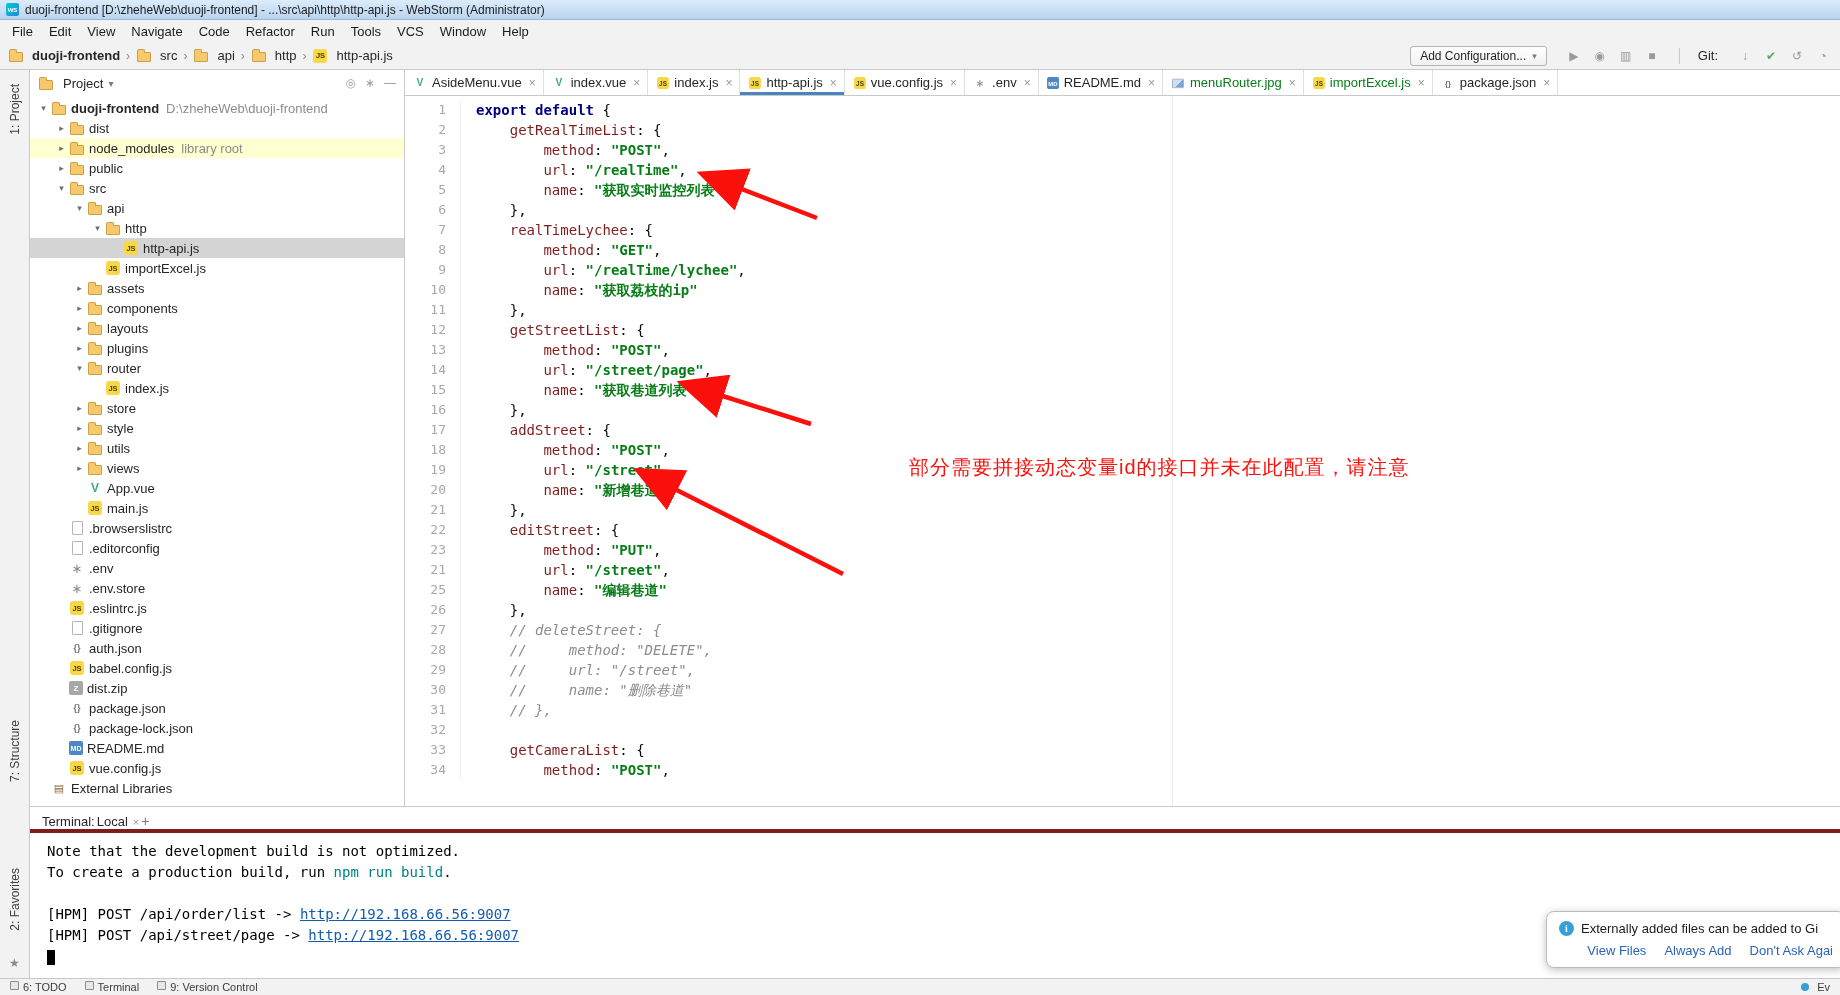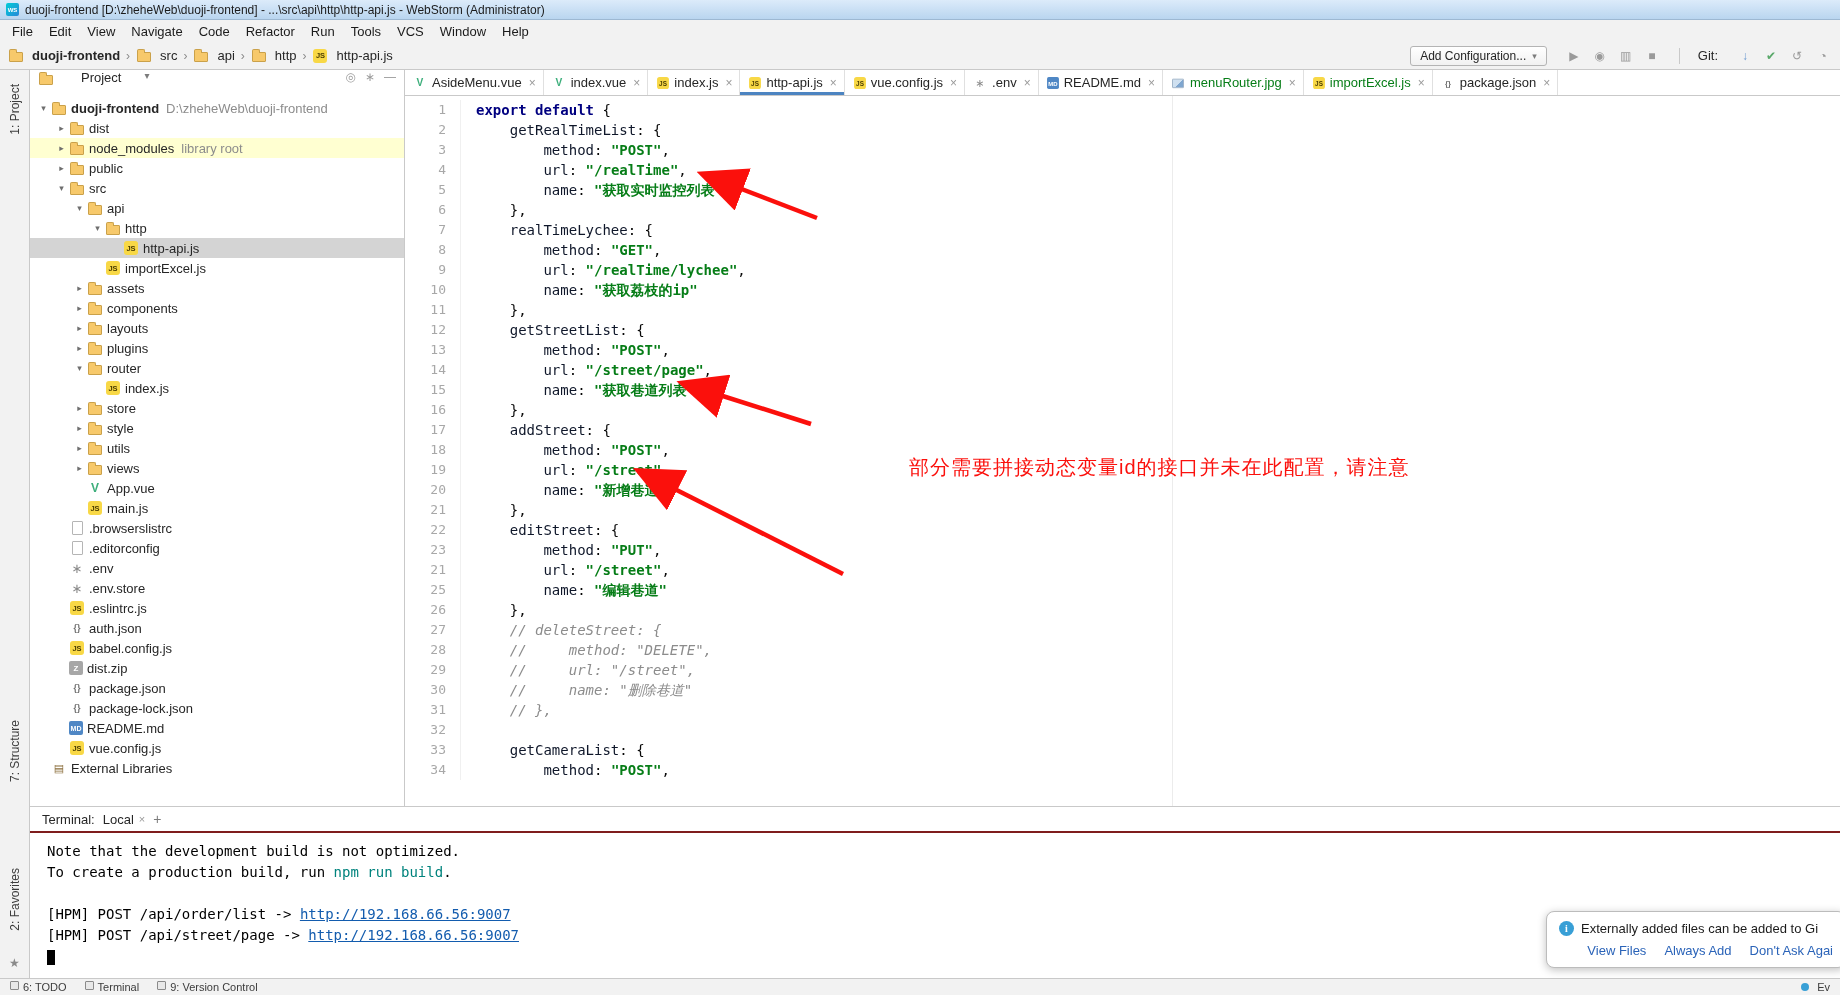--- a/index.html
+++ b/index.html
@@ -39,21 +39,21 @@
   .vtab{position:absolute;left:8px;writing-mode:vertical-rl;transform:rotate(180deg);
     font-size:12px;color:#3c3c3c;white-space:nowrap}
   .vt-project{top:14px}.vt-structure{top:650px}.vt-favorites{top:798px}
   .strip-star{position:absolute;bottom:8px;left:9px;color:#8a8a8a;font-size:12px}
   .right-col{flex:1;display:flex;flex-direction:column;min-width:0}
   .main{flex:1;display:flex;min-height:0}
 
   
   .project-panel{width:375px;flex:0 0 375px;background:#fff;border-right:1px solid #c9c9c9;
     display:flex;flex-direction:column;overflow:hidden}
-  .panel-header{height:26px;flex:0 0 26px;display:flex;align-items:flex-start;gap:23px;padding:0 8px;font-size:13px;color:#262626}
+  .panel-header{height:26px;flex:0 0 26px;display:flex;align-items:center;gap:5px;padding:0 8px;font-size:13px;color:#262626}
   .panel-header .ph-chevron{color:#7c7c7c;font-size:10px}
   .ph-icons{margin-left:auto;display:flex;gap:9px;color:#9a9a9a;font-size:12px}
   .tree{flex:1;font-size:13px;color:#262626;overflow:hidden;padding-top:2px}
   .row{height:20px;display:flex;align-items:center;white-space:nowrap;padding-right:6px}
   .row.sel{background:#d4d4d4}
   .row.hl{background:#ffffd1}
   .chev{width:15px;flex:0 0 15px;text-align:center;color:#6e6e6e;font-size:9px}
   .tree-label.bold{font-weight:bold}
   .tree-extra{color:#8c8c8c;margin-left:7px}
 
@@ -80,31 +80,31 @@
   .tab.active{box-shadow:inset 0 -3px 0 #4c84c1;background:#fff}
   .tab .ic{transform:scale(.85);margin-right:0}
   .tab-close{color:#9a9a9a;font-size:12px;margin-left:3px}
   .code-area{position:relative;flex:1;background:#fff;overflow:hidden;
     font-family:"DejaVu Sans Mono","Liberation Mono",monospace;font-size:14px;padding-top:4px}
   .margin-guide{position:absolute;left:767px;top:0;bottom:0;width:1px;background:#ececec}
   .codeline{display:flex;height:20px;line-height:20px;white-space:pre}
   .gutter{width:56px;flex:0 0 56px;text-align:right;padding-right:14px;color:#a8a8a8;font-size:13px;border-right:1px solid #f0f0f0}
   .ltext{margin-left:15px}
   .tk-kw{color:#000080;font-weight:bold}
-  .tk-prop{color:#0f172a}
+  .tk-prop{color:#7f1d1d}
   .tk-str{color:#067d17;font-weight:bold}
   .tk-cmt{color:#8c8c8c;font-style:italic}
   .tk-pl{color:#080808}
   .arrows{position:absolute;inset:0;width:100%;height:100%;pointer-events:none}
   .annotation{position:absolute;left:504px;top:358px;color:#fb100c;font-size:20px;letter-spacing:1px;
     font-family:"Liberation Sans",sans-serif;white-space:nowrap}
 
   
   .terminal{height:172px;flex:0 0 172px;border-top:1px solid #c9c9c9;background:#fff;display:flex;flex-direction:column}
-  .term-header{height:26px;flex:0 0 26px;display:flex;align-items:center;gap:8px;padding:0 12px;font-size:13px;color:#262626;border-bottom:2px solid #7f1d1d}
+  .term-header{height:26px;flex:0 0 26px;display:flex;align-items:flex-end;gap:2px;padding:0 12px;font-size:13px;color:#262626;border-bottom:4px solid #7f1d1d}
   .term-tab{display:flex;align-items:center;gap:5px}
   .term-close{color:#9a9a9a;font-size:11px}
   .term-plus{color:#7c7c7c;font-size:14px}
   .term-body{flex:1;padding:8px 0 0 17px;font-family:"DejaVu Sans Mono","Liberation Mono",monospace;font-size:14px;line-height:21px;color:#000;white-space:pre}
   .t-cmd{color:#00837d}
   .t-link{color:#135cae;text-decoration:underline}
   .cursor{display:inline-block;width:8px;height:15px;background:#000;vertical-align:middle}
 
   
   .statusbar{height:17px;flex:0 0 17px;background:#f2f2f2;border-top:1px solid #c9c9c9;
@@ -390,20 +390,27 @@
                 <span class="ic ic-env">∗</span>
                 <span class="tree-label">.env.store</span>
               </div>
               <div class="row" style="padding-left: 24px;">
                 <span class="chev"></span>
                 <span class="ic ic-js">JS</span>
                 <span class="tree-label">.eslintrc.js</span>
               </div>
               <div class="row" style="padding-left: 24px;">
                 <span class="chev"></span>
+                <span class="ic ic-file">
+                  <span class="file-shape"></span>
+                </span>
+                <span class="tree-label">.gitignore</span>
+              </div>
+              <div class="row" style="padding-left: 24px;">
+                <span class="chev"></span>
                 <span class="ic ic-json">{}</span>
                 <span class="tree-label">auth.json</span>
               </div>
               <div class="row" style="padding-left: 24px;">
                 <span class="chev"></span>
                 <span class="ic ic-js">JS</span>
                 <span class="tree-label">babel.config.js</span>
               </div>
               <div class="row" style="padding-left: 24px;">
                 <span class="chev"></span>

